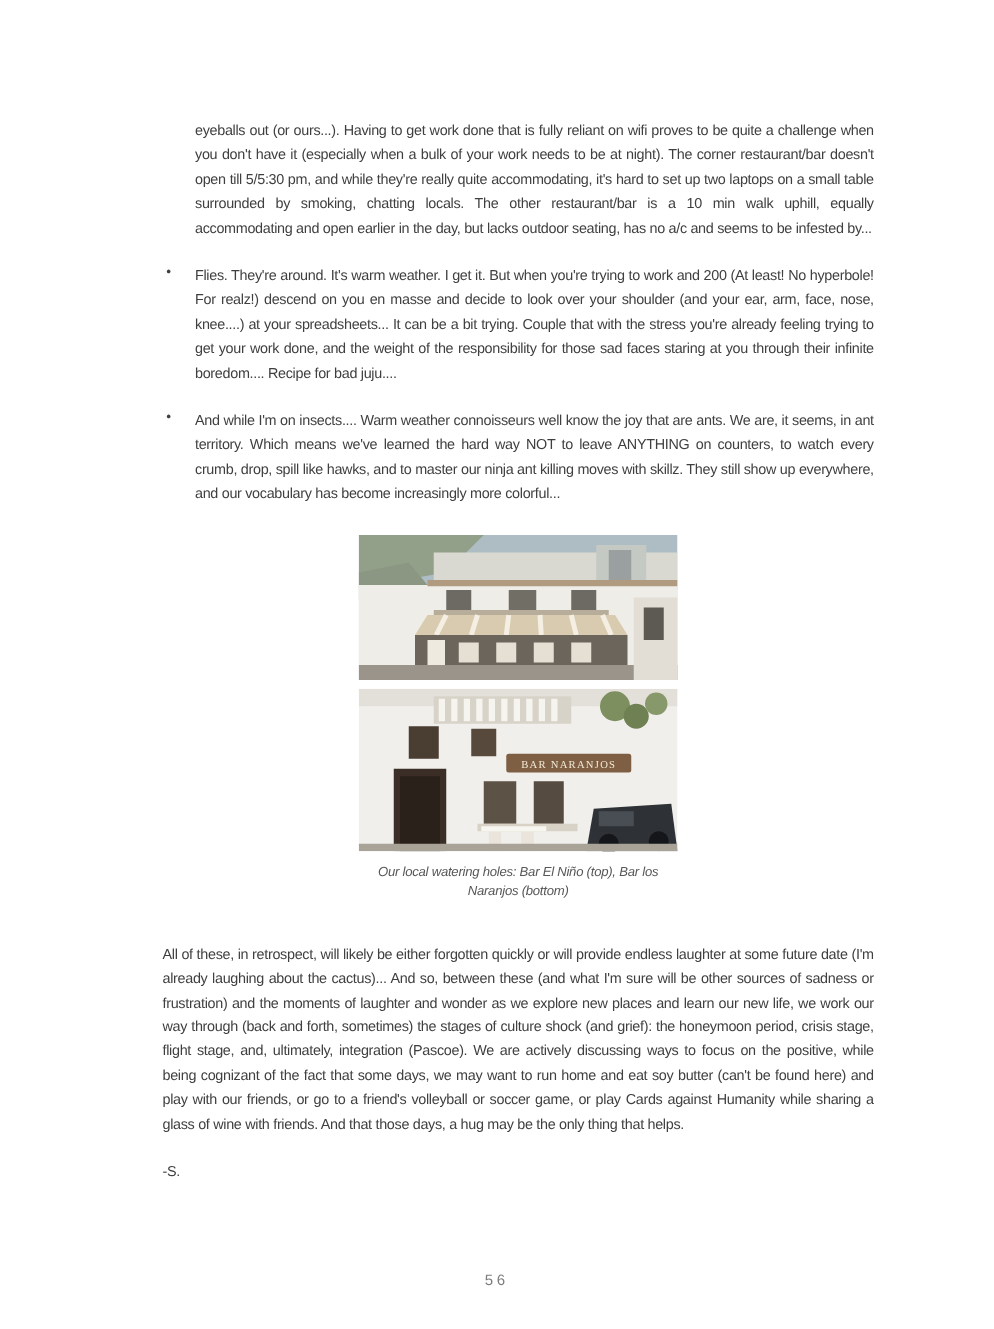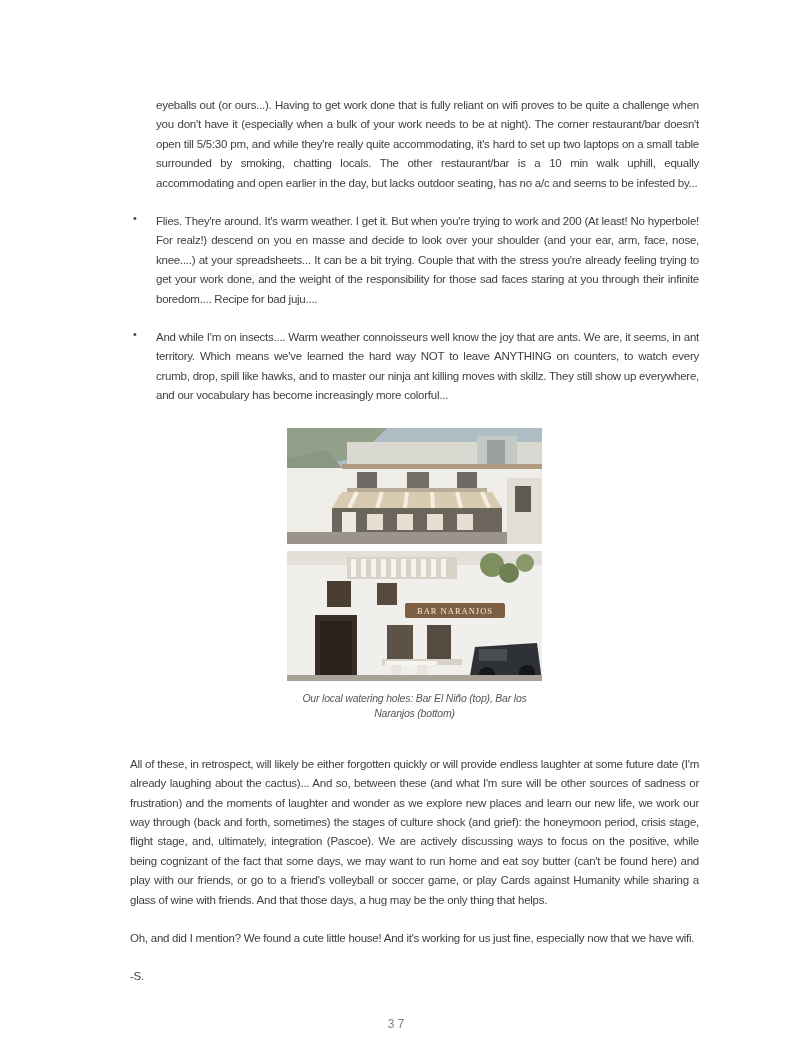--- a/index.html
+++ b/index.html
@@ -167,19 +167,18 @@
       <circle cx="240" cy="122" r="8" fill="#14161a"></circle>
       <rect x="192" y="98" width="28" height="12" fill="#494e55"></rect>
       <rect x="0" y="124" width="255" height="6" fill="#a9a297"></rect>
     </svg>
 
     <div class="caption">Our local watering holes: Bar El Niño (top), Bar los Naranjos (bottom)</div>
   </div>
 
   <div class="closing">
     <div class="body-text closing-para">All of these, in retrospect, will likely be either forgotten quickly or will provide endless laughter at some future date (I'm already laughing about the cactus)... And so, between these (and what I'm sure will be other sources of sadness or frustration) and the moments of laughter and wonder as we explore new places and learn our new life, we work our way through (back and forth, sometimes) the stages of culture shock (and grief): the honeymoon period, crisis stage, flight stage, and, ultimately, integration (Pascoe). We are actively discussing ways to focus on the positive, while being cognizant of the fact that some days, we may want to run home and eat soy butter (can't be found here) and play with our friends, or go to a friend's volleyball or soccer game, or play Cards against Humanity while sharing a glass of wine with friends. And that those days, a hug may be the only thing that helps.</div>
-    <div class="body-text closing-para">Oh, and did I mention? We found a cute little house! And it's working for us just fine, especially now that we have wifi.</div>
     <div class="body-text signoff">-S.</div>
   </div>
 
-  <div class="page-number">37</div>
+  <div class="page-number">56</div>
 
 </div>
 
 </body></html>

